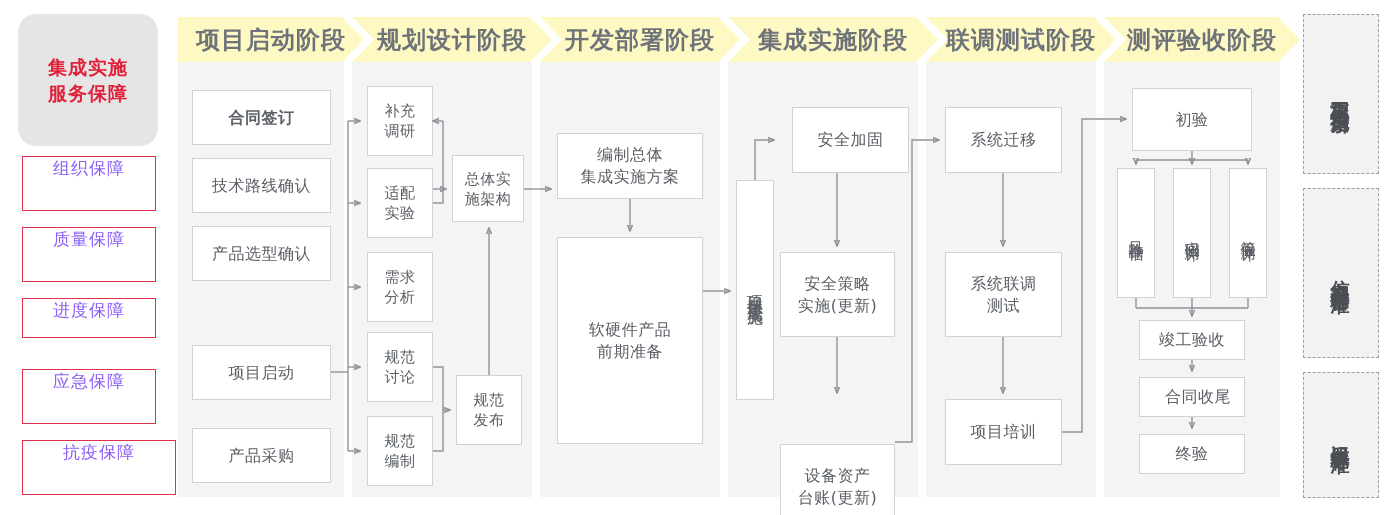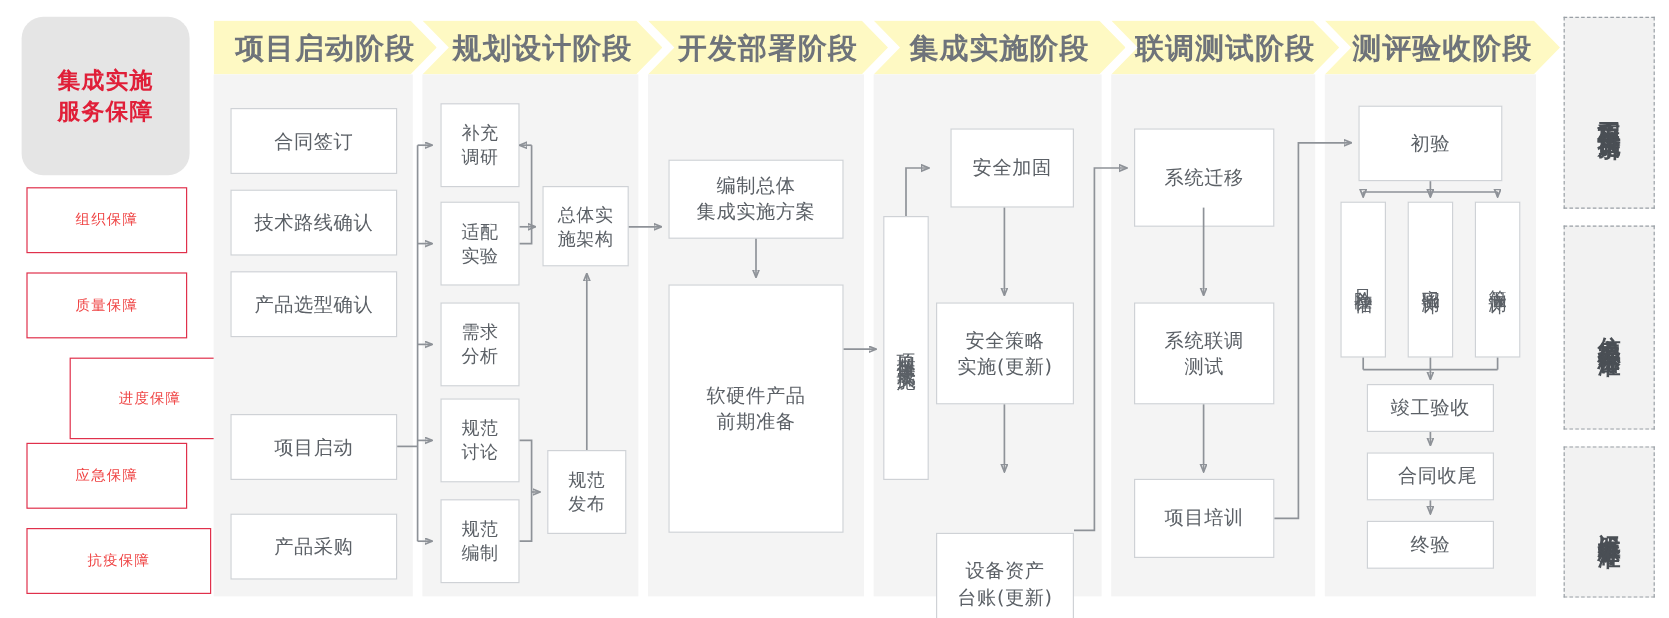--- a/index.html
+++ b/index.html
@@ -29,25 +29,24 @@
     display:flex;
     align-items:center;
     justify-content:center;
     text-align:center;
     letter-spacing:1px;
   }
   .guard-card{
     background:#ffffff;
     border:1.3px solid #e0304b;
     display:flex;
-    align-items:center;
     justify-content:center;
     text-align:center;
-    color:#ef4444;
-    font-size:12px;
+    color:#8b5cf6;
+    font-size:17px;
     letter-spacing:1px;
   }
 
   
   .phase-col{
     background:#f4f4f4;
   }
   .phase-head{
     background:#fef9c3;
     color:#6e737a;
@@ -120,21 +119,21 @@
       <div>服务保障</div>
     </div>
   </div>
 
   <div class="abs guard-card" style="left:22px;top:156px;width:134px;height:55px;">
     <span>组织保障</span>
   </div>
   <div class="abs guard-card" style="left:22px;top:227px;width:134px;height:55px;">
     <span>质量保障</span>
   </div>
-  <div class="abs guard-card" style="left:22px;top:298px;width:134px;height:68px;margin-left:36px;">
+  <div class="abs guard-card" style="left:22px;top:298px;width:134px;height:40px;">
     <span>进度保障</span>
   </div>
   <div class="abs guard-card" style="left:22px;top:369px;width:134px;height:55px;">
     <span>应急保障</span>
   </div>
   <div class="abs guard-card" style="left:22px;top:440px;width:154px;height:55px;">
     <span>抗疫保障</span>
   </div>
 
   <div class="abs phase-col" style="left:178px;top:62px;width:166px;height:435px;"></div>
@@ -156,21 +155,21 @@
   <div class="abs phase-head notch" style="left:728px;top:17px;width:210px;height:45px;">
     <span>集成实施阶段</span>
   </div>
   <div class="abs phase-head notch" style="left:926px;top:17px;width:190px;height:45px;">
     <span>联调测试阶段</span>
   </div>
   <div class="abs phase-head notch" style="left:1104px;top:17px;width:196px;height:45px;">
     <span>测评验收阶段</span>
   </div>
 
-  <div class="abs node" style="left:192px;top:90px;width:139px;height:55px;">
+  <div class="abs node" style="left:192px;top:90px;width:139px;height:55px;font-weight:bold;">
     <span>合同签订</span>
   </div>
   <div class="abs node" style="left:192px;top:158px;width:139px;height:55px;">
     <span>技术路线确认</span>
   </div>
   <div class="abs node" style="left:192px;top:226px;width:139px;height:55px;">
     <span>产品选型确认</span>
   </div>
   <div class="abs node" style="left:192px;top:345px;width:139px;height:55px;">
     <span>项目启动</span>
@@ -231,37 +230,37 @@
   <div class="abs node" style="left:557px;top:237px;width:146px;height:207px;">
     <div>
       <div>软硬件产品</div>
       <div>前期准备</div>
     </div>
   </div>
 
   <div class="abs node vert" style="left:736px;top:180px;width:38px;height:220px;">
     <span>项目整体集成实施</span>
   </div>
-  <div class="abs node" style="left:792px;top:107px;width:103px;height:66px;">
+  <div class="abs node" style="left:792px;top:107px;width:117px;height:66px;">
     <span>安全加固</span>
   </div>
   <div class="abs node" style="left:780px;top:252px;width:115px;height:85px;">
     <div>
       <div>安全策略</div>
       <div>实施(更新)</div>
     </div>
   </div>
   <div class="abs node" style="left:780px;top:399px;width:115px;height:85px;margin-top:45px;">
     <div>
       <div>设备资产</div>
       <div>台账(更新)</div>
     </div>
   </div>
 
-  <div class="abs node" style="left:945px;top:107px;width:117px;height:82px;">
+  <div class="abs node" style="left:945px;top:107px;width:117px;height:66px;">
     <span>系统迁移</span>
   </div>
   <div class="abs node" style="left:945px;top:252px;width:117px;height:85px;">
     <div>
       <div>系统联调</div>
       <div>测试</div>
     </div>
   </div>
   <div class="abs node" style="left:945px;top:399px;width:117px;height:66px;">
     <span>项目培训</span>

